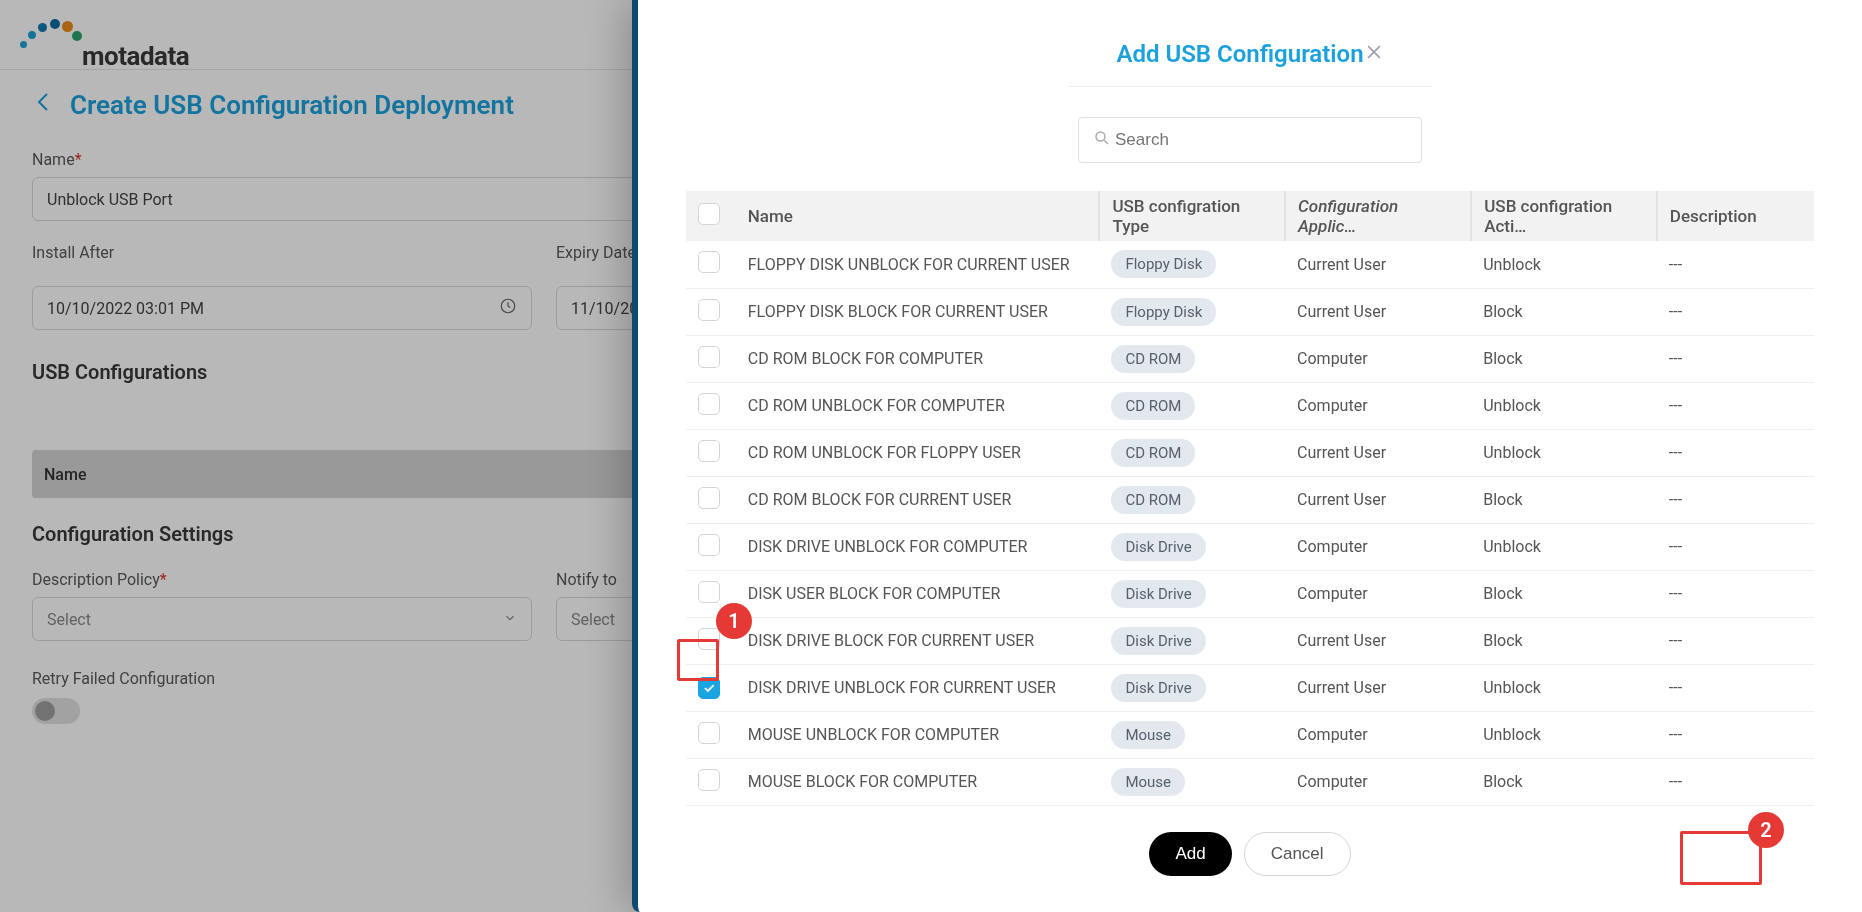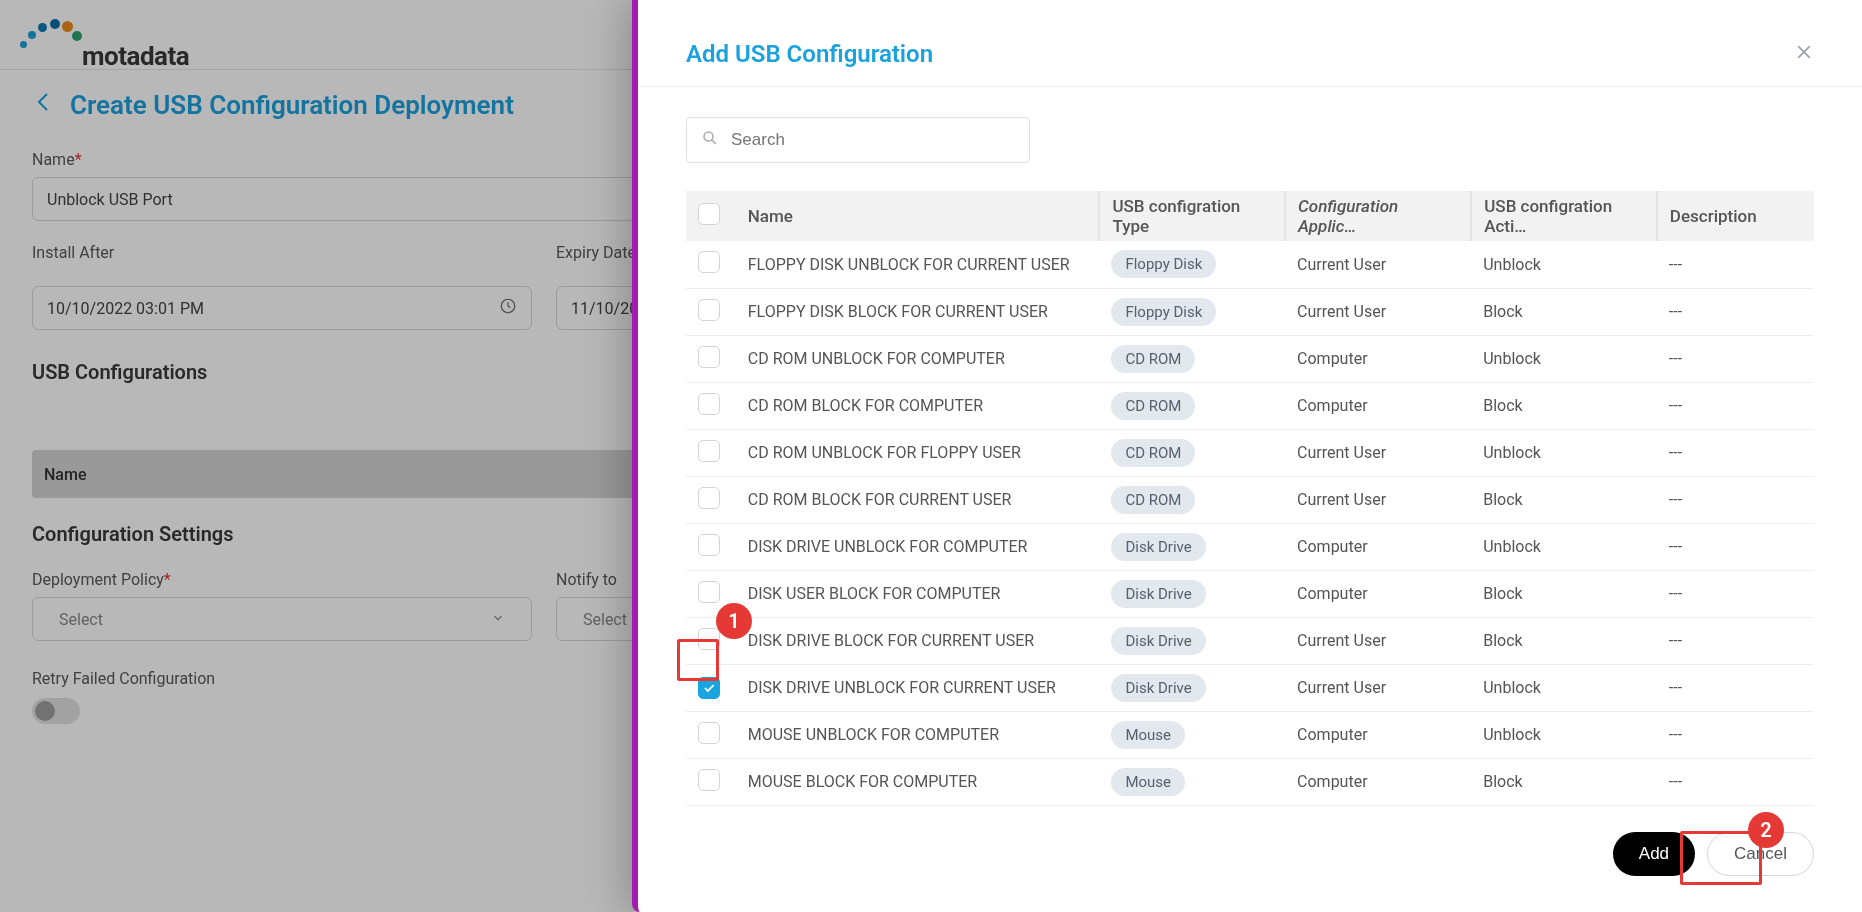--- a/index.html
+++ b/index.html
@@ -38,37 +38,37 @@
   .name-block{margin-bottom:22px;}
   .date-row{display:flex;gap:24px;margin-bottom:30px;}
   .date-col{display:flex;flex-direction:column;gap:8px;}
   .date-input{width:500px;height:44px;border:1px solid #d9d9d9;border-radius:6px;padding:0 14px;font-size:16px;color:#444;background:#fff;display:flex;align-items:center;justify-content:space-between;margin-top:16px;}
   .section-h{font-size:20px;font-weight:600;color:#3a3a3a;margin:14px 0 24px;}
   .bg-table-header{display:flex;background:#d4d4d4;border-radius:4px;height:48px;align-items:center;padding:0 12px;margin-bottom:24px;}
   .bg-th{flex:1;font-size:16px;color:#333;font-weight:500;border-left:2px solid #bfbfbf;padding-left:14px;}
   .bg-th:first-child{border:none;padding-left:0;}
   .sel-row{display:flex;gap:24px;margin-bottom:28px;}
   .sel-col{display:flex;flex-direction:column;gap:8px;width:500px;}
-  .select-box{height:44px;border:1px solid #d9d9d9;border-radius:6px;padding:0 26px;display:flex;align-items:center;justify-content:space-between;color:#888;font-size:16px;background:#fff;}
+  .select-box{height:44px;border:1px solid #d9d9d9;border-radius:6px;padding:0 14px;display:flex;align-items:center;justify-content:space-between;color:#888;font-size:16px;background:#fff;}
   .toggle-wrap{display:flex;flex-direction:column;gap:10px;}
   .toggle{width:48px;height:26px;border-radius:13px;background:#e1e1e1;position:relative;}
   .toggle::after{content:"";position:absolute;left:3px;top:3px;width:20px;height:20px;border-radius:50%;background:#9e9e9e;}
   .clock-icon svg{width:18px;height:18px;stroke:#666;fill:none;stroke-width:1.6;}
   .chev svg{width:14px;height:14px;stroke:#888;fill:none;stroke-width:2;}
 
   
   .dim{position:absolute;inset:0;background:rgba(0,0,0,0.28);}
 
   
-  .modal{position:absolute;top:0;right:0;bottom:0;width:1230px;background:#fff;border-left:6px solid #a21caf;border-radius:0 0 0 8px;box-shadow:-6px 0 40px rgba(0,0,0,0.25);display:flex;flex-direction:column;}
+  .modal{position:absolute;top:0;right:0;bottom:0;width:1230px;background:#fff;border-left:6px solid #0c4a6e;border-radius:0 0 0 8px;box-shadow:-6px 0 40px rgba(0,0,0,0.25);display:flex;flex-direction:column;align-items:center;}
   .modal-header{padding:40px 48px 18px;display:flex;justify-content:space-between;align-items:center;border-bottom:1px solid #eee;}
   .modal-title{font-size:24px;color:#1ba1dd;font-weight:600;}
   .close-x svg{width:20px;height:20px;stroke:#9aa1a9;stroke-width:2;fill:none;}
   .search-wrap{padding:30px 48px 28px;}
-  .search-box{width:344px;height:46px;border:1px solid #e0e0e0;border-radius:4px;display:flex;align-items:center;padding:0 14px;gap:12px;color:#aaa;}
+  .search-box{width:344px;height:46px;border:1px solid #e0e0e0;border-radius:4px;display:flex;align-items:center;padding:0 14px;gap:4px;color:#aaa;}
   .search-box svg{width:18px;height:18px;stroke:#aaa;fill:none;stroke-width:2;}
   .search-box input{border:none;outline:none;font-size:17px;color:#555;flex:1;background:transparent;}
 
   .table-scroll{flex:1;overflow:auto;padding:0 48px;}
   .tbl{width:100%;border-collapse:collapse;}
   .tbl thead th{background:#f2f2f2;color:#555;font-weight:500;text-align:left;height:50px;padding:0 12px;font-size:17px;border-left:2px solid #e3e3e3;}
   .tbl thead th:first-child{border-left:none;width:50px;}
   .tbl thead th:nth-child(2){border-left:none;}
   .tbl tbody td{height:47px;padding:0 12px;border-bottom:1px solid #eee;font-size:16px;color:#555;vertical-align:middle;}
   .cb{width:22px;height:22px;border:1.5px solid #d4d4d4;border-radius:5px;background:#fff;display:inline-flex;align-items:center;justify-content:center;}
@@ -149,21 +149,21 @@
     <div class="bg-table-header">
       <div class="bg-th">Name</div>
       <div class="bg-th">USB configration Type</div>
       <div class="bg-th" style="flex:0.4">Conf</div>
     </div>
 
     <div class="section-h">Configuration Settings</div>
 
     <div class="sel-row">
       <div class="sel-col">
-        <div class="field-label"><span>Deployment Policy</span><span class="req">*</span></div>
+        <div class="field-label"><span>Description Policy</span><span class="req">*</span></div>
         <div class="select-box">
           <span>Select</span>
           <span class="chev"><svg viewBox="0 0 24 24">
                 <path d="M6 9l6 6 6-6"></path>
               </svg></span>
         </div>
       </div>
       <div class="sel-col" style="width:420px">
         <div class="field-label">Notify to</div>
         <div class="select-box">
@@ -223,32 +223,32 @@
           <tr>
             <td><span class="cb"></span></td>
             <td>FLOPPY DISK BLOCK FOR CURRENT USER</td>
             <td><span class="badge">Floppy Disk</span></td>
             <td>Current User</td>
             <td>Block</td>
             <td>---</td>
           </tr>
           <tr>
             <td><span class="cb"></span></td>
+            <td>CD ROM BLOCK FOR COMPUTER</td>
+            <td><span class="badge">CD ROM</span></td>
+            <td>Computer</td>
+            <td>Block</td>
+            <td>---</td>
+          </tr>
+          <tr>
+            <td><span class="cb"></span></td>
             <td>CD ROM UNBLOCK FOR COMPUTER</td>
             <td><span class="badge">CD ROM</span></td>
             <td>Computer</td>
             <td>Unblock</td>
-            <td>---</td>
-          </tr>
-          <tr>
-            <td><span class="cb"></span></td>
-            <td>CD ROM BLOCK FOR COMPUTER</td>
-            <td><span class="badge">CD ROM</span></td>
-            <td>Computer</td>
-            <td>Block</td>
             <td>---</td>
           </tr>
           <tr>
             <td><span class="cb"></span></td>
             <td>CD ROM UNBLOCK FOR FLOPPY USER</td>
             <td><span class="badge">CD ROM</span></td>
             <td>Current User</td>
             <td>Unblock</td>
             <td>---</td>
           </tr>

